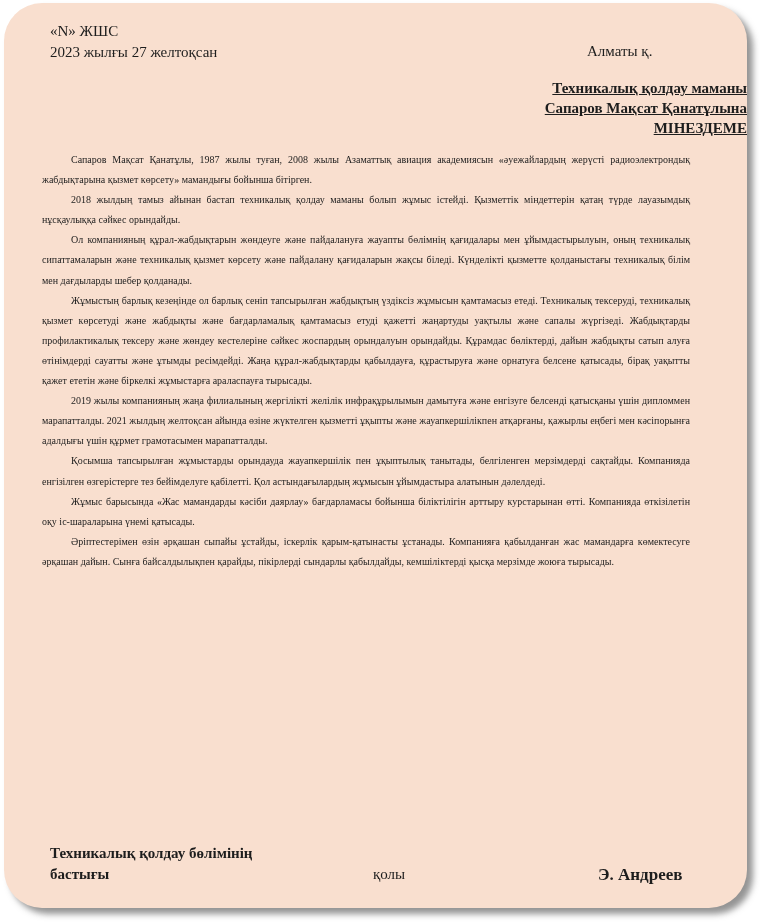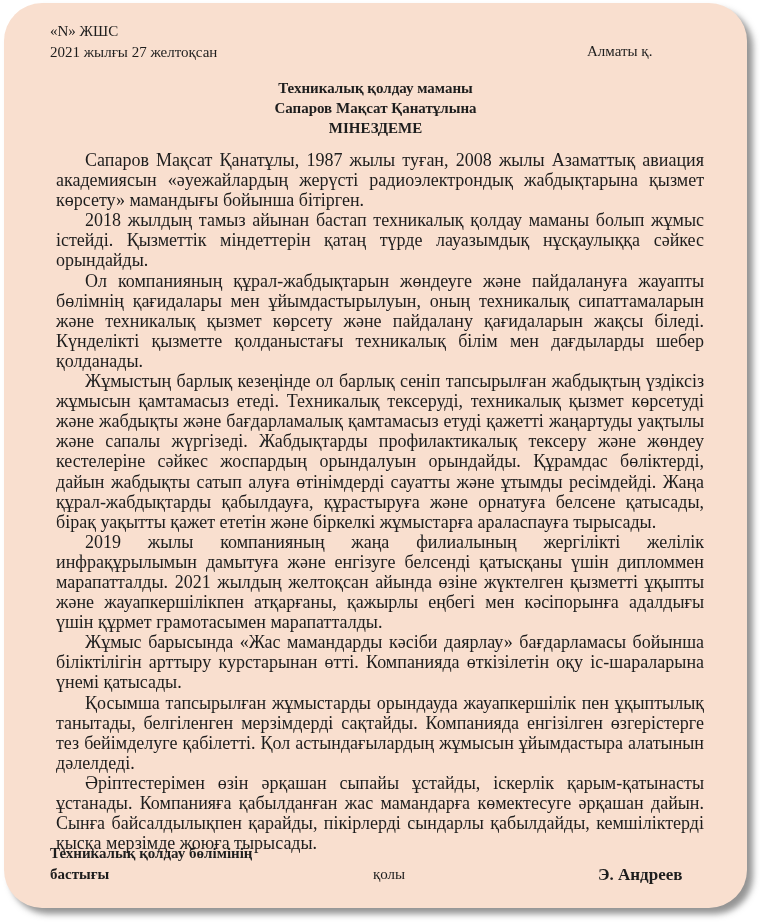--- a/index.html
+++ b/index.html
@@ -8,50 +8,50 @@
       position: absolute; left: 4px; top: 3px; width: 743px; height: 905px;
       background: #f9dfcf; border-radius: 38px;
       box-shadow: 6px 6px 6px rgba(60,60,60,0.55);
       font-family: "Liberation Serif", "DejaVu Serif", serif;
       color: #1d1d1d;
     }
     .hdr { position: absolute; left: 46px; font-size: 15px; line-height: 19px; }
     .hdr-org { top: 19px; text-align: center; }
     .hdr-date { top: 40px; }
     .hdr-city { position: absolute; top: 40px; left: 583px; font-size: 15px; }
-    .title { position: absolute; top: 75px; left: 0; width: 743px; text-align: center;
-      font-weight: bold; font-size: 15px; line-height: 20px; }
-    .body { position: absolute; top: 147px; left: 52px; width: 648px; font-size: 18px; line-height: 20.1px; text-align: justify; }
+    .title { position: absolute; top: 75px; left: 0; width: 743px; text-align: right;
+      font-weight: bold; font-size: 15px; line-height: 20px; text-decoration: underline; }
+    .body { position: absolute; top: 147px; left: 38px; width: 648px; font-size: 10px; line-height: 20.1px; text-align: justify; }
     .body p { margin: 0; text-indent: 29px; }
     .sig-left { position: absolute; left: 46px; top: 840px; font-weight: bold; font-size: 15px; line-height: 21px; }
     .sig-mid { position: absolute; left: 369px; top: 861px; font-size: 15px; line-height: 21px; }
     .sig-right { position: absolute; left: 594px; top: 861px; font-weight: bold; font-size: 17px; line-height: 21px; }
   </style>
 </head>
 <body>
 
 <div class="card">
   <div class="hdr hdr-org">«N» ЖШС</div>
-  <div class="hdr hdr-date">2021 жылғы 27 желтоқсан</div>
+  <div class="hdr hdr-date">2023 жылғы 27 желтоқсан</div>
   <div class="hdr-city">Алматы қ.</div>
 
   <div class="title">
     <div>Техникалық қолдау маманы</div>
     <div>Сапаров Мақсат Қанатұлына</div>
     <div>МІНЕЗДЕМЕ</div>
   </div>
 
   <div class="body">
     <p>Сапаров Мақсат Қанатұлы, 1987 жылы туған, 2008 жылы Азаматтық авиация академиясын «әуежайлардың жерүсті радиоэлектрондық жабдықтарына қызмет көрсету» мамандығы бойынша бітірген.</p>
     <p>2018 жылдың тамыз айынан бастап техникалық қолдау маманы болып жұмыс істейді. Қызметтік міндеттерін қатаң түрде лауазымдық нұсқаулыққа сәйкес орындайды.</p>
     <p>Ол компанияның құрал-жабдықтарын жөндеуге және пайдалануға жауапты бөлімнің қағидалары мен ұйымдастырылуын, оның техникалық сипаттамаларын және техникалық қызмет көрсету және пайдалану қағидаларын жақсы біледі. Күнделікті қызметте қолданыстағы техникалық білім мен дағдыларды шебер қолданады.</p>
     <p>Жұмыстың барлық кезеңінде ол барлық сеніп тапсырылған жабдықтың үздіксіз жұмысын қамтамасыз етеді. Техникалық тексеруді, техникалық қызмет көрсетуді және жабдықты және бағдарламалық қамтамасыз етуді қажетті жаңартуды уақтылы және сапалы жүргізеді. Жабдықтарды профилактикалық тексеру және жөндеу кестелеріне сәйкес жоспардың орындалуын орындайды. Құрамдас бөліктерді, дайын жабдықты сатып алуға өтінімдерді сауатты және ұтымды ресімдейді. Жаңа құрал-жабдықтарды қабылдауға, құрастыруға және орнатуға белсене қатысады, бірақ уақытты қажет ететін және біркелкі жұмыстарға араласпауға тырысады.</p>
     <p>2019 жылы компанияның жаңа филиалының жергілікті желілік инфрақұрылымын дамытуға және енгізуге белсенді қатысқаны үшін дипломмен марапатталды. 2021 жылдың желтоқсан айында өзіне жүктелген қызметті ұқыпты және жауапкершілікпен атқарғаны, қажырлы еңбегі мен кәсіпорынға адалдығы үшін құрмет грамотасымен марапатталды.</p>
+    <p>Қосымша тапсырылған жұмыстарды орындауда жауапкершілік пен ұқыптылық танытады, белгіленген мерзімдерді сақтайды. Компанияда енгізілген өзгерістерге тез бейімделуге қабілетті. Қол астындағылардың жұмысын ұйымдастыра алатынын дәлелдеді.</p>
     <p>Жұмыс барысында «Жас мамандарды кәсіби даярлау» бағдарламасы бойынша біліктілігін арттыру курстарынан өтті. Компанияда өткізілетін оқу іс-шараларына үнемі қатысады.</p>
-    <p>Қосымша тапсырылған жұмыстарды орындауда жауапкершілік пен ұқыптылық танытады, белгіленген мерзімдерді сақтайды. Компанияда енгізілген өзгерістерге тез бейімделуге қабілетті. Қол астындағылардың жұмысын ұйымдастыра алатынын дәлелдеді.</p>
     <p>Әріптестерімен өзін әрқашан сыпайы ұстайды, іскерлік қарым-қатынасты ұстанады. Компанияға қабылданған жас мамандарға көмектесуге әрқашан дайын. Сынға байсалдылықпен қарайды, пікірлерді сындарлы қабылдайды, кемшіліктерді қысқа мерзімде  жоюға тырысады.</p>
   </div>
 
   <div class="sig-left">
     <div>Техникалық қолдау бөлімінің</div>
     <div>бастығы</div>
   </div>
   <div class="sig-mid">қолы</div>
   <div class="sig-right">Э. Андреев</div>
 </div>

